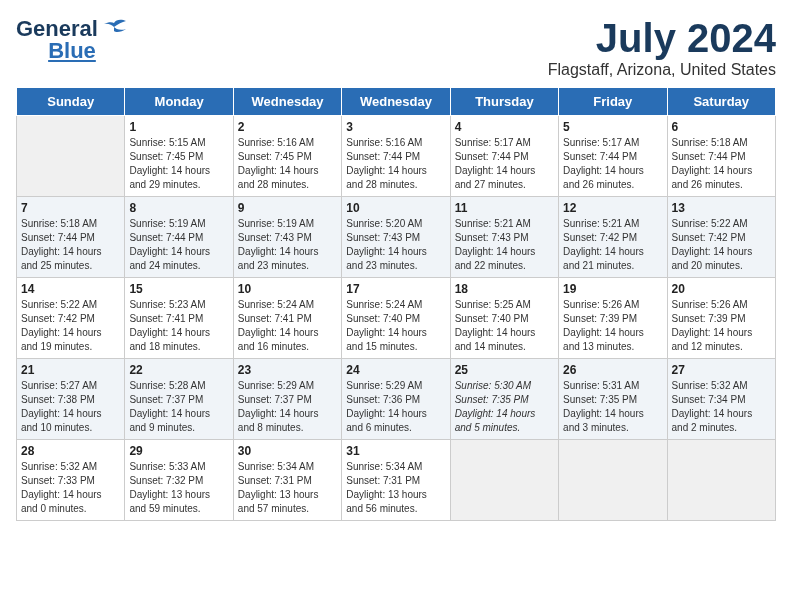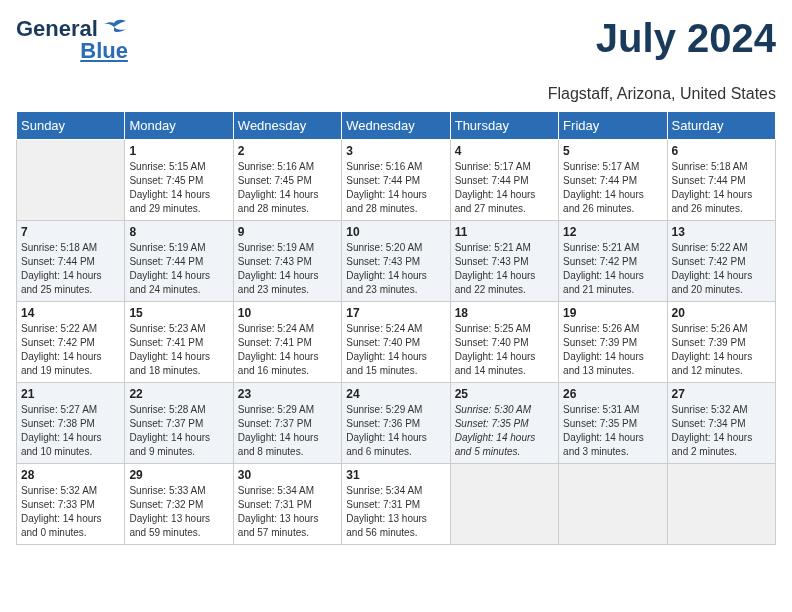--- a/index.html
+++ b/index.html
@@ -12,52 +12,51 @@
     }
     .header-area {
       display: flex;
       justify-content: space-between;
       align-items: flex-start;
       margin-bottom: 8px;
     }
     .logo {
       display: flex;
       flex-direction: column;
-      align-items: flex-end;
+      align-items: center;
     }
     .logo-row {
       display: flex;
       align-items: center;
       gap: 2px;
     }
     .title-area {
       text-align: right;
     }
     .main-title {
       font-size: 40px;
       color: #1a3a5c;
       font-weight: bold;
     }
     .subtitle {
       font-size: 16px;
       color: #333;
-      margin-top: 24px;
     }
     table {
       width: 100%;
       border-collapse: collapse;
       font-size: 11px;
     }
     thead tr th {
       background: #2a6db5;
       color: #fff;
       padding: 6px 4px;
-      text-align: left;
+      text-align: center;
       font-size: 13px;
-      font-weight: normal;
+      font-weight: bold;
       border: 1px solid #fff;
     }
     tbody tr td {
       border: 1px solid #ccc;
       padding: 4px 4px;
       vertical-align: top;
       background: #fff;
       min-height: 70px;
       width: 14.28%;
     }

